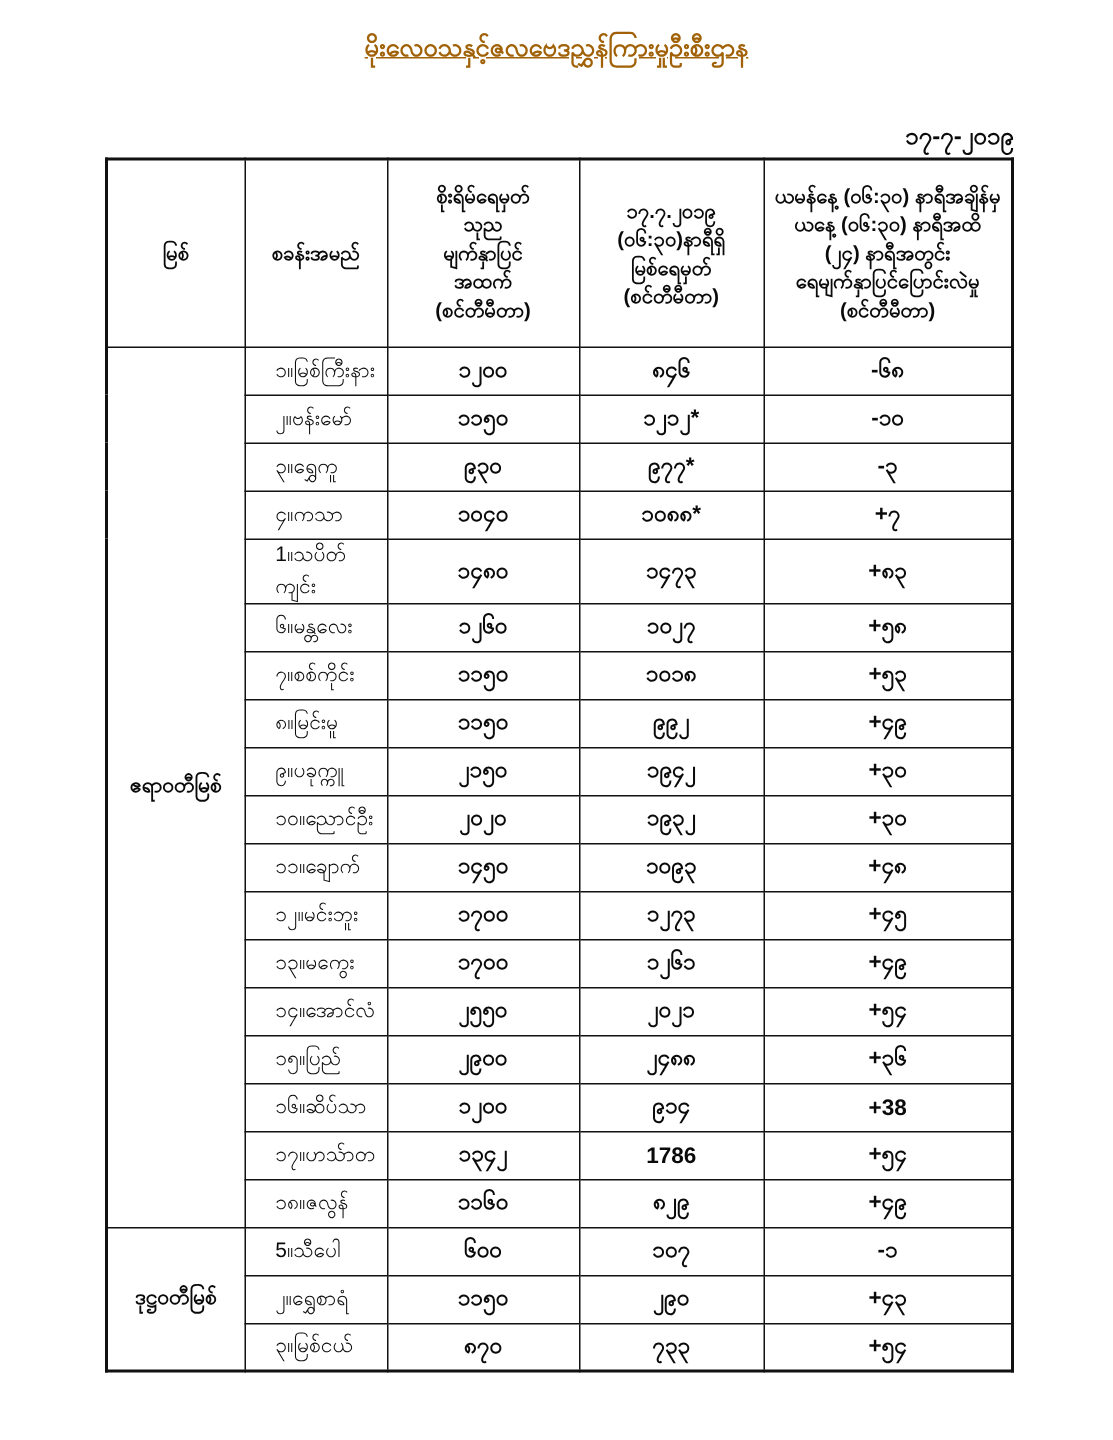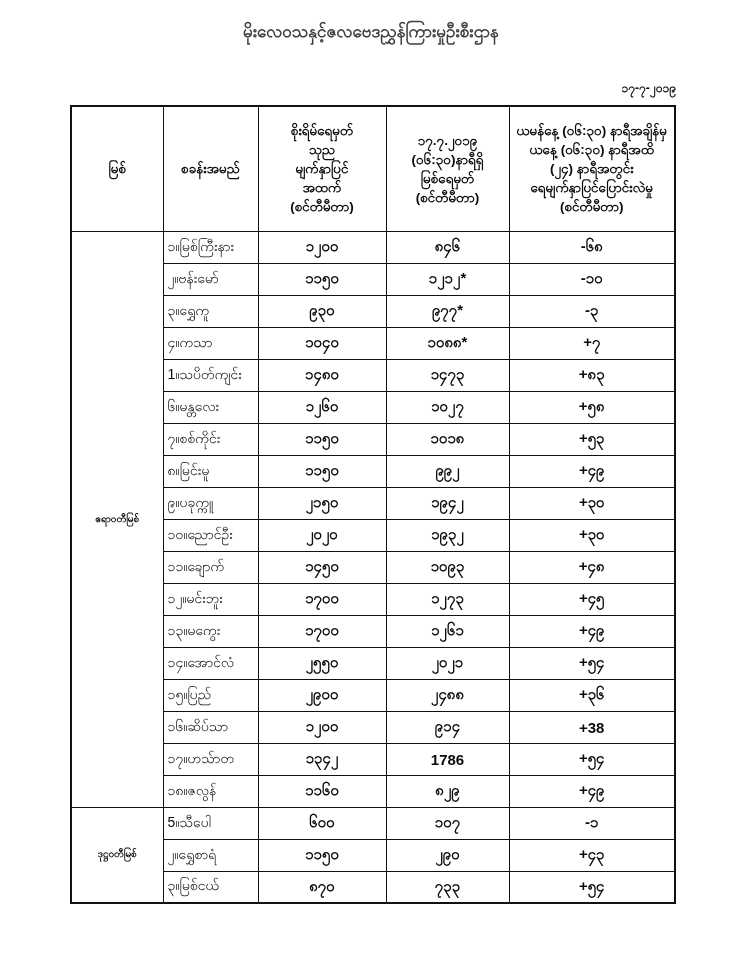--- a/index.html
+++ b/index.html
@@ -15,29 +15,30 @@
     position: absolute;
     top: 18px;
     left: 0;
     width: 742px;
     text-align: center;
   }
   .title-line {
     font-size: 17px;
     font-weight: bold;
     line-height: 28px;
-    color: #404040;
+    color: #a16207;
+    text-decoration: underline;
   }
   .date-line {
     position: absolute;
     top: 80px;
     left: 70px;
     width: 606px;
     text-align: right;
-    font-size: 12px;
+    font-size: 16px;
     font-weight: bold;
     color: #0a0a0a;
   }
   table.river-table {
     position: absolute;
     top: 105px;
     left: 70px;
     width: 606px;
     border-collapse: collapse;
     table-layout: fixed;
@@ -61,25 +62,25 @@
   td {
     font-size: 14px;
     vertical-align: middle;
     padding: 0 4px;
     color: #0a0a0a;
     overflow: hidden;
   }
   td.river-cell {
     text-align: center;
     font-weight: bold;
-    font-size: 10px;
+    font-size: 14px;
   }
   td.station-cell {
     text-align: left;
-    padding-left: 4px;
+    padding-left: 20px;
     font-weight: normal;
   }
   td.danger-cell, td.current-cell, td.change-cell {
     text-align: center;
     font-weight: bold;
     font-size: 15px;
   }
 </style>
 </head>
 <body>

